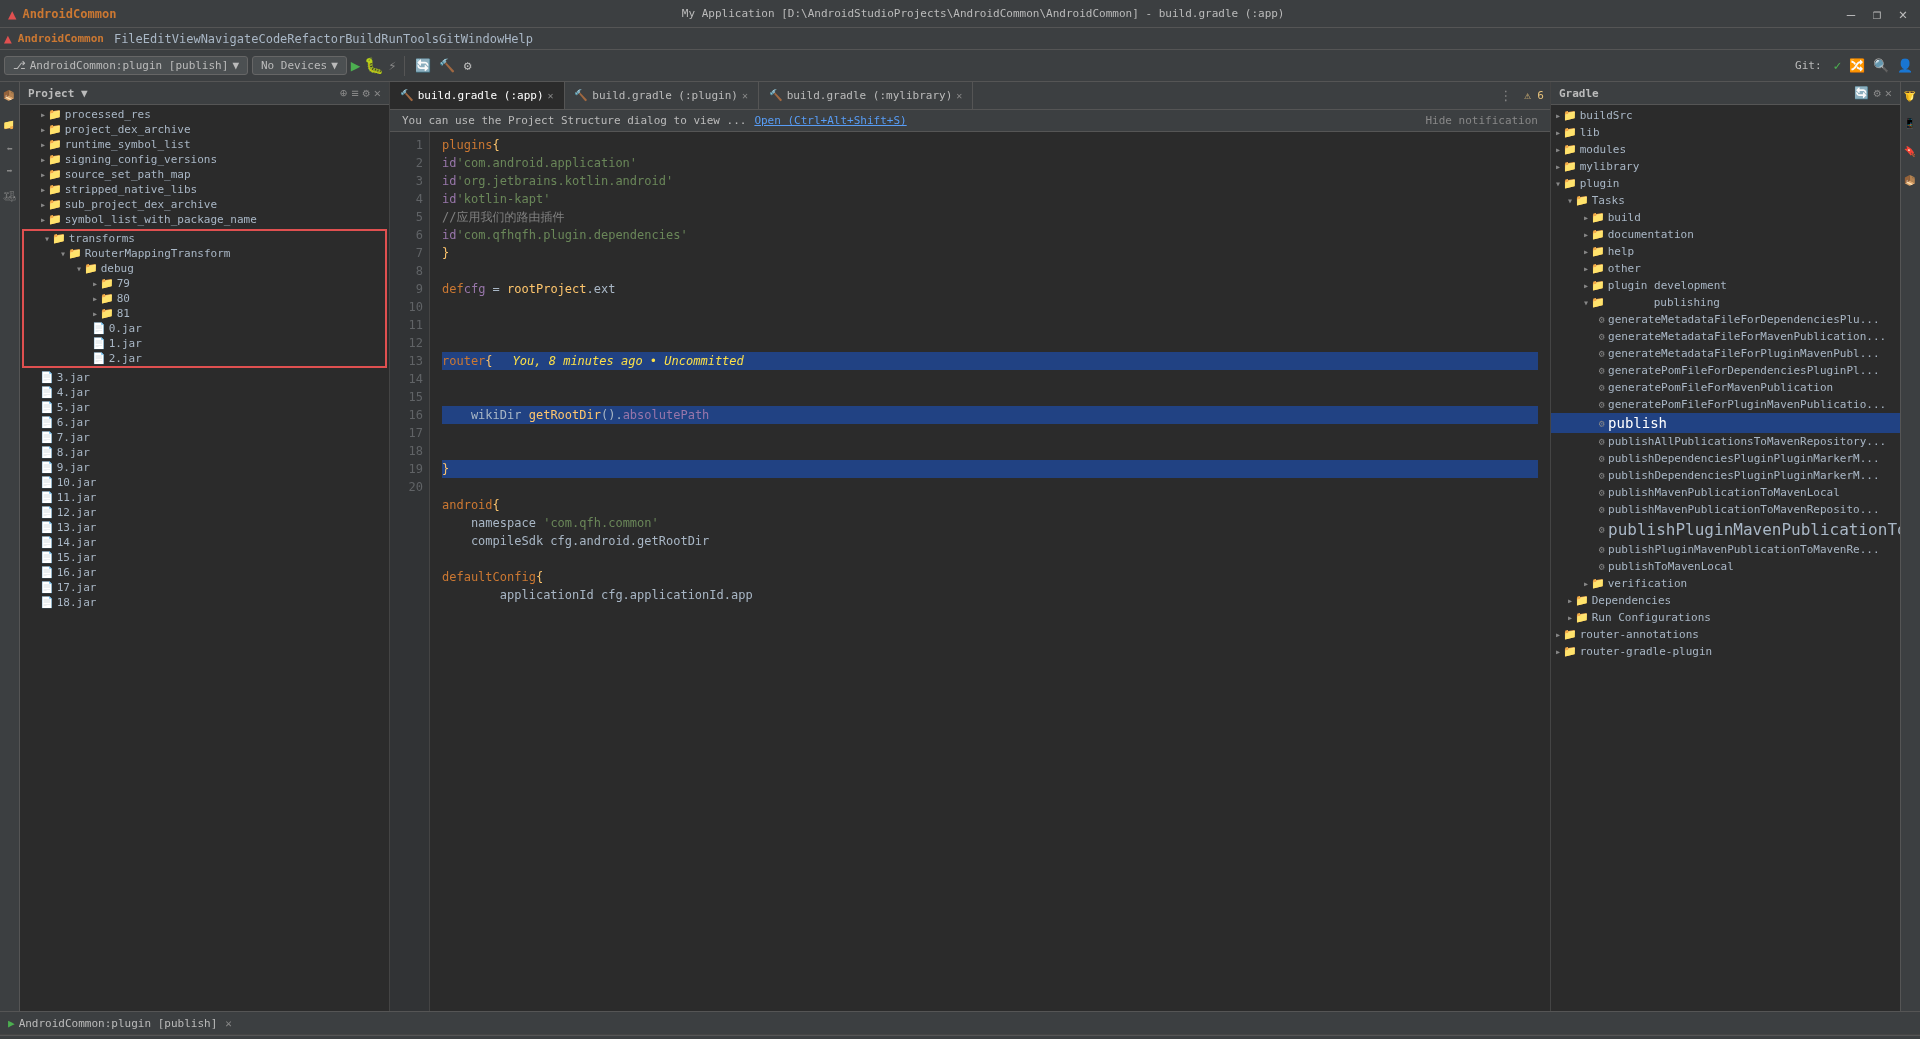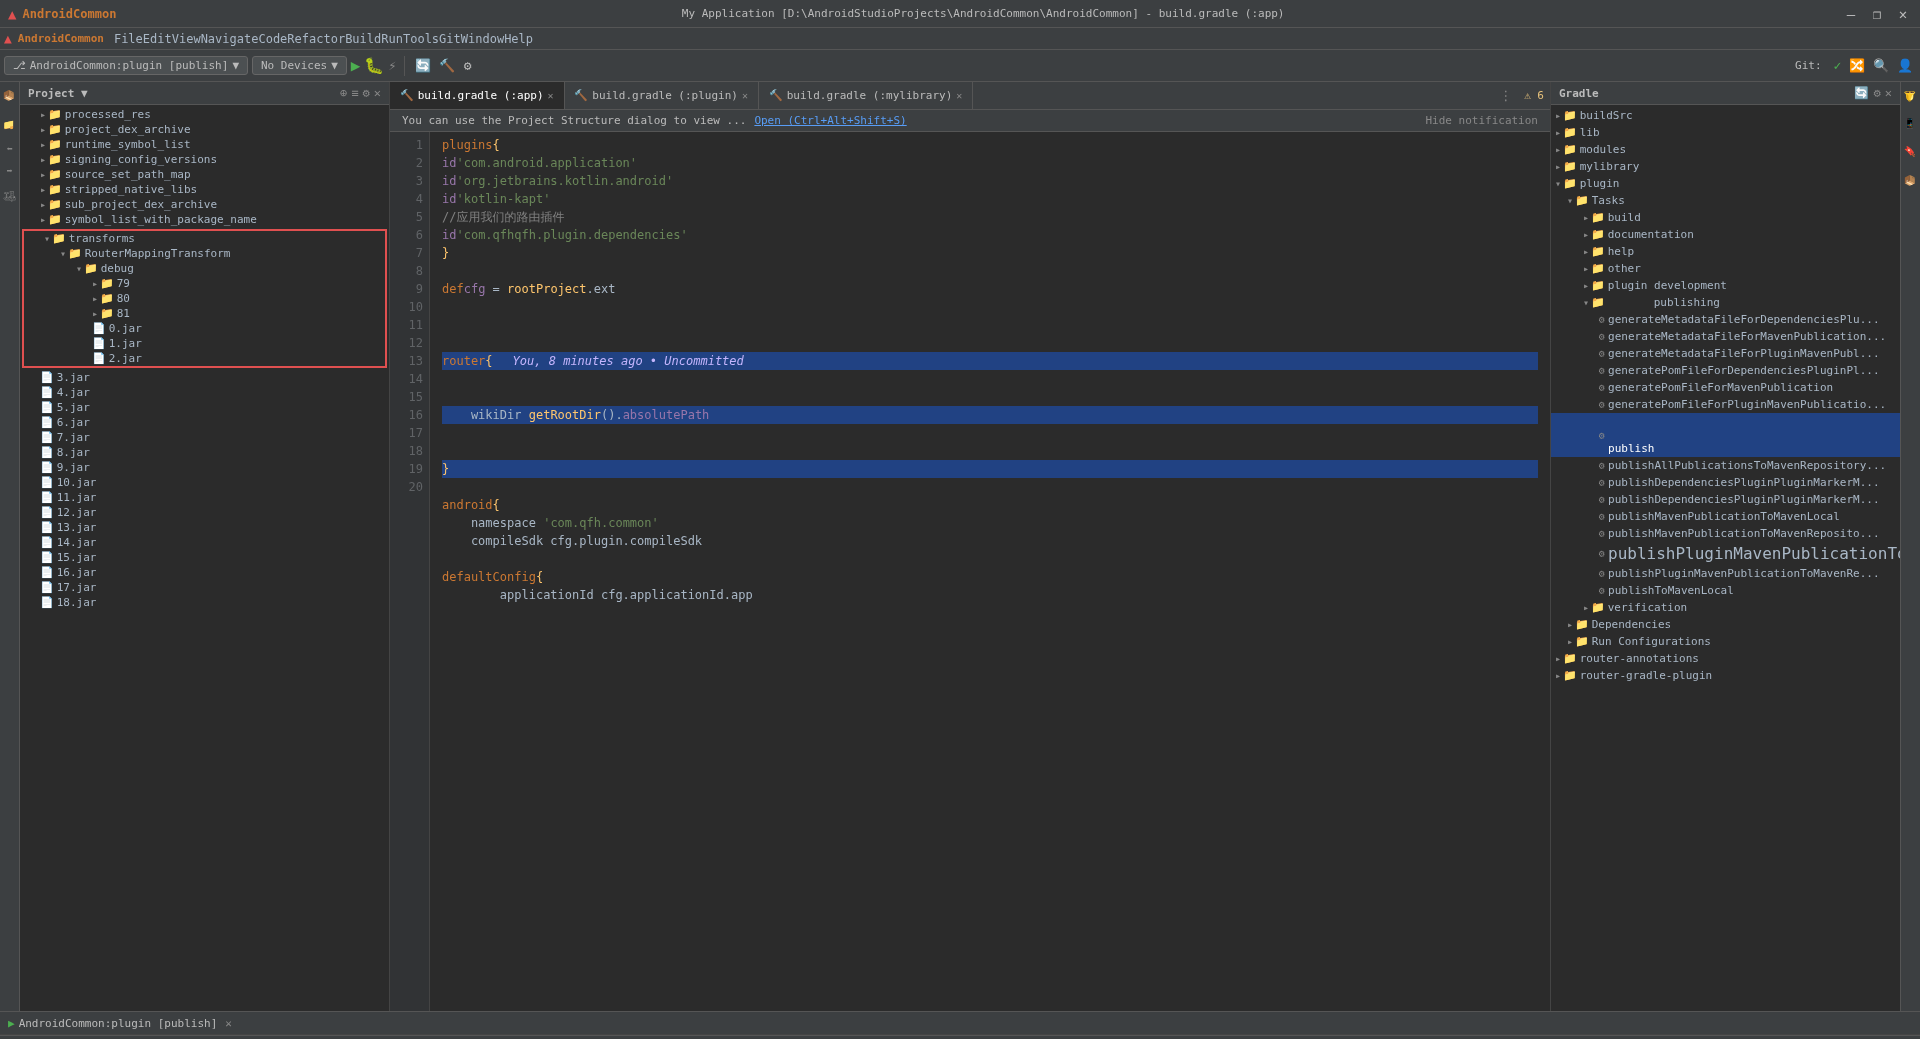--- a/index.html
+++ b/index.html
@@ -54,21 +54,21 @@
     #line-numbers { width: 40px; background: #313335; text-align: right; padding: 4px 6px; font-size: 12px; color: #606366; line-height: 1.5; border-right: 1px solid #444; flex-shrink: 0; overflow: hidden; }
     #code-area { flex: 1; padding: 4px 12px; overflow-y: auto; overflow-x: auto; font-size: 12px; line-height: 1.5; }
     .code-line { white-space: pre; min-height: 18px; display: flex; align-items: center; }
     .code-line.highlighted { background: #214283; margin-top: 36px; }
     .kw { color: #cc7832; }
     .str { color: #6a8759; }
     .fn { color: #ffc66d; }
     .cm { color: #808080; }
     .cn { color: #9876aa; }
     .prop { color: #9876aa; }
-    .git-annot { color: #c4b5fd; font-style: italic; margin-left: 20px; }
+    .git-annot { color: #fde047; font-style: italic; margin-left: 20px; }
     .bracket { color: #ffc66d; }
 
     
     #gradle-panel { width: 350px; background: #2b2b2b; border-left: 1px solid #444; display: flex; flex-direction: column; }
     #gradle-header { background: #3c3f41; padding: 4px 8px; display: flex; align-items: flex-end; justify-content: space-between; border-bottom: 1px solid #555; }
     #gradle-header .panel-title { color: #bbb; font-size: 11px; font-weight: bold; }
     #gradle-tree { flex: 1; overflow-y: auto; font-size: 11px; padding: 2px 0; }
     .gradle-item { display: flex; align-items: center; padding: 2px 4px; cursor: pointer; white-space: nowrap; }
     .gradle-item.active { background: #214283; color: #fff; }
     .gradle-indent-1 { padding-left: 16px; }
@@ -386,21 +386,21 @@
           <div class="code-line"><span class="bracket">}</span></div>
           <div class="code-line"></div>
           <div class="code-line"><span class="kw">def</span> <span class="cn">cfg</span> = <span class="fn">rootProject</span>.ext</div>
           <div class="code-line"></div>
           <div class="code-line highlighted"><span class="kw">router</span> <span class="bracket">{</span>    <span class="git-annot">You, 8 minutes ago • Uncommitted</span></div>
           <div class="code-line highlighted">    wikiDir <span class="fn">getRootDir</span>().<span class="prop">absolutePath</span></div>
           <div class="code-line highlighted"><span class="bracket">}</span></div>
           <div class="code-line"></div>
           <div class="code-line"><span class="kw">android</span> <span class="bracket">{</span></div>
           <div class="code-line">    namespace <span class="str">'com.qfh.common'</span></div>
-          <div class="code-line">    compileSdk cfg.plugin.compileSdk</div>
+          <div class="code-line">    compileSdk cfg.android.getRootDir</div>
           <div class="code-line"></div>
           <div class="code-line">    <span class="kw">defaultConfig</span> <span class="bracket">{</span></div>
           <div class="code-line">        applicationId cfg.applicationId.app</div>
         </div>
     </div>
   </div>
 
   <div id="gradle-panel">
     <div id="gradle-header">
       <span class="panel-title">Gradle</span>
@@ -490,21 +490,21 @@
         <div class="gradle-item gradle-indent-3">
           <span class="gear-icon-sm">⚙</span>
           <span style="font-size: 11px;">generatePomFileForMavenPublication</span>
         </div>
         <div class="gradle-item gradle-indent-3">
           <span class="gear-icon-sm">⚙</span>
           <span style="font-size: 11px;">generatePomFileForPluginMavenPublicatio...</span>
         </div>
         <div class="gradle-item active gradle-indent-3">
           <span class="gear-icon-sm">⚙</span>
-          <span style="font-size: 11px; margin-top: 27px;">publish</span>
+          <span style="font-size: 14px;">publish</span>
         </div>
         <div class="gradle-item gradle-indent-3">
           <span class="gear-icon-sm">⚙</span>
           <span style="font-size: 11px;">publishAllPublicationsToMavenRepository...</span>
         </div>
         <div class="gradle-item gradle-indent-3">
           <span class="gear-icon-sm">⚙</span>
           <span style="font-size: 11px;">publishDependenciesPluginPluginMarkerM...</span>
         </div>
         <div class="gradle-item gradle-indent-3">

